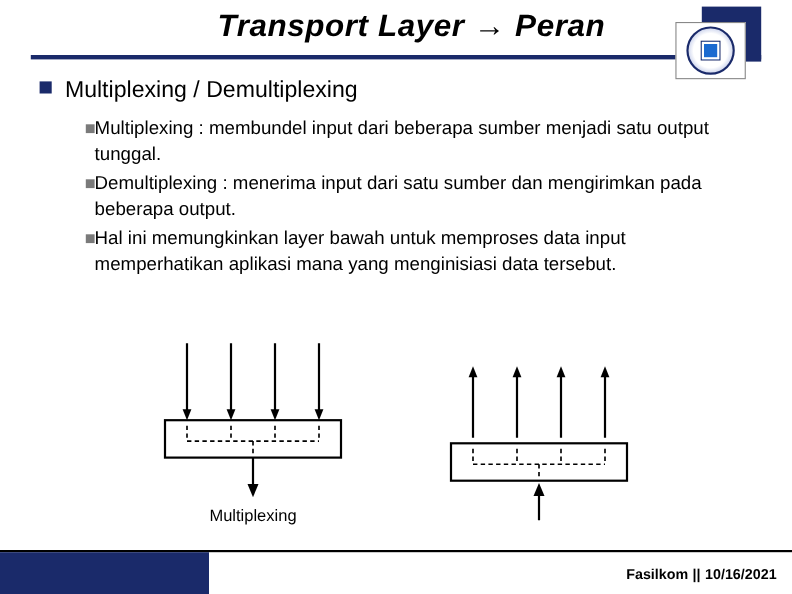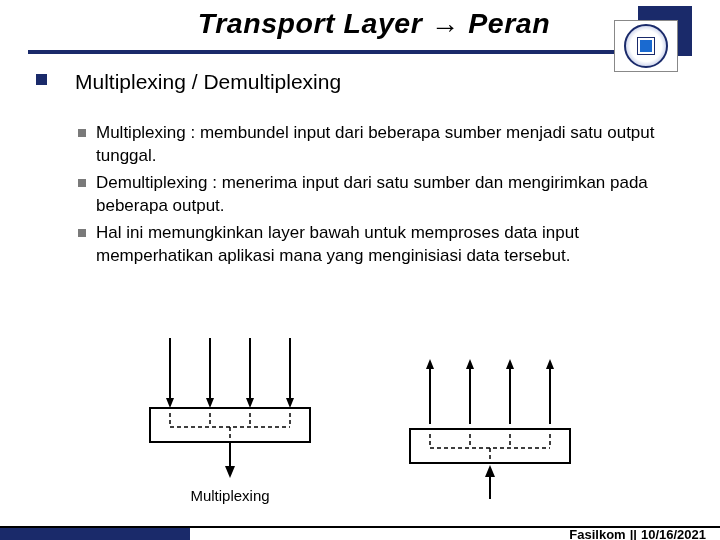--- a/index.html
+++ b/index.html
@@ -74,75 +74,74 @@
   }
 
   .content {
     padding: 14px 40px 0 36px;
     font-size: 17px;
     color: #000;
     line-height: 1.35;
   }
   .bullet-l1 {
     display: flex;
-    gap: 28px;
-    margin-bottom: 26px;
+    gap: 12px;
+    margin-bottom: 10px;
   }
   .sq {
     flex: 0 0 auto;
     width: 11px; height: 11px;
     background: #1a2a6a;
     margin-top: 6px;
   }
   .bullet-l1-text {
     font-size: 21px;
   }
   .sub-list {
     margin-left: 42px;
     margin-top: 2px;
   }
   .bullet-l2 {
     display: flex;
-    gap: 10px;
     margin-bottom: 4px;
   }
   .sq2 {
     flex: 0 0 auto;
     width: 8px; height: 8px;
     background: #7a7a7a;
     margin-top: 7px;
   }
   .bullet-l2-text {
     font-size: 17px;
   }
 
   .diagram-area {
     position: absolute;
     left: 0; right: 0;
-    bottom: 36px;
+    bottom: 62px;
     height: 190px;
     display: flex;
     justify-content: center;
     align-items: flex-end;
     gap: 80px;
   }
   .diagram {
     text-align: center;
   }
   .diagram svg { display: block; }
   .diagram-label {
     font-size: 15px;
     color: #000;
     margin-top: 4px;
   }
 
   .bottom-bar {
     position: absolute;
     left: 0; right: 0; bottom: 0;
-    height: 14px;
+    height: 40px;
     border-top: 2px solid #000;
     display: flex;
     align-items: stretch;
     background: #fff;
   }
   .bottom-block {
     width: 190px;
     background: #1a2a6a;
   }
   .bottom-text {

